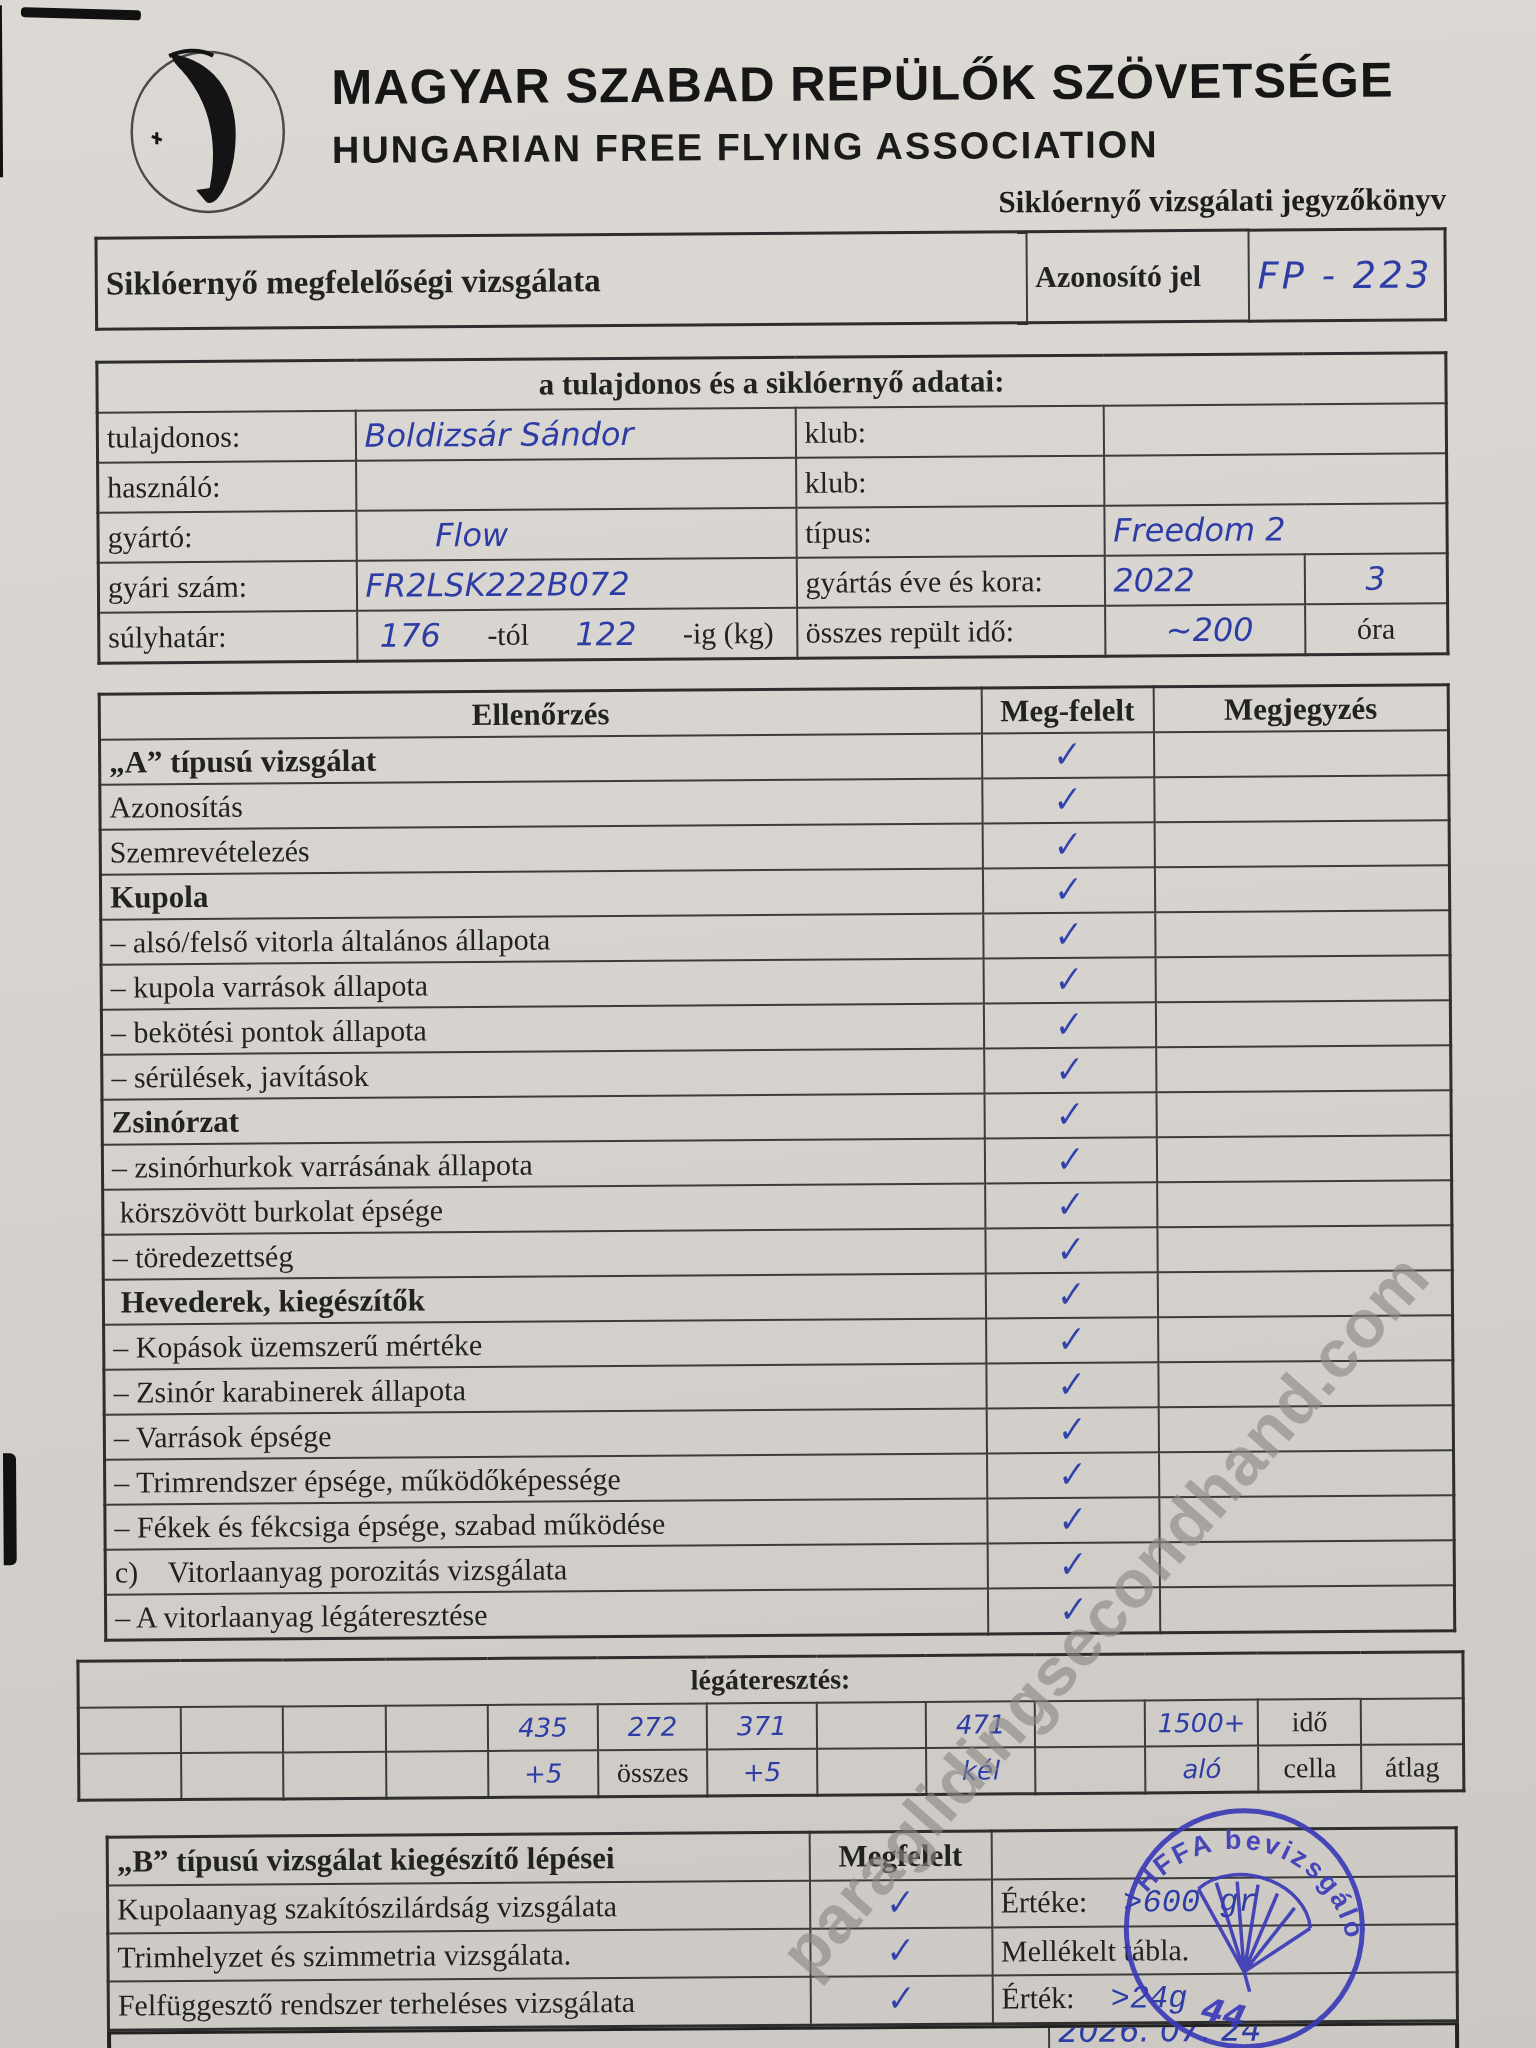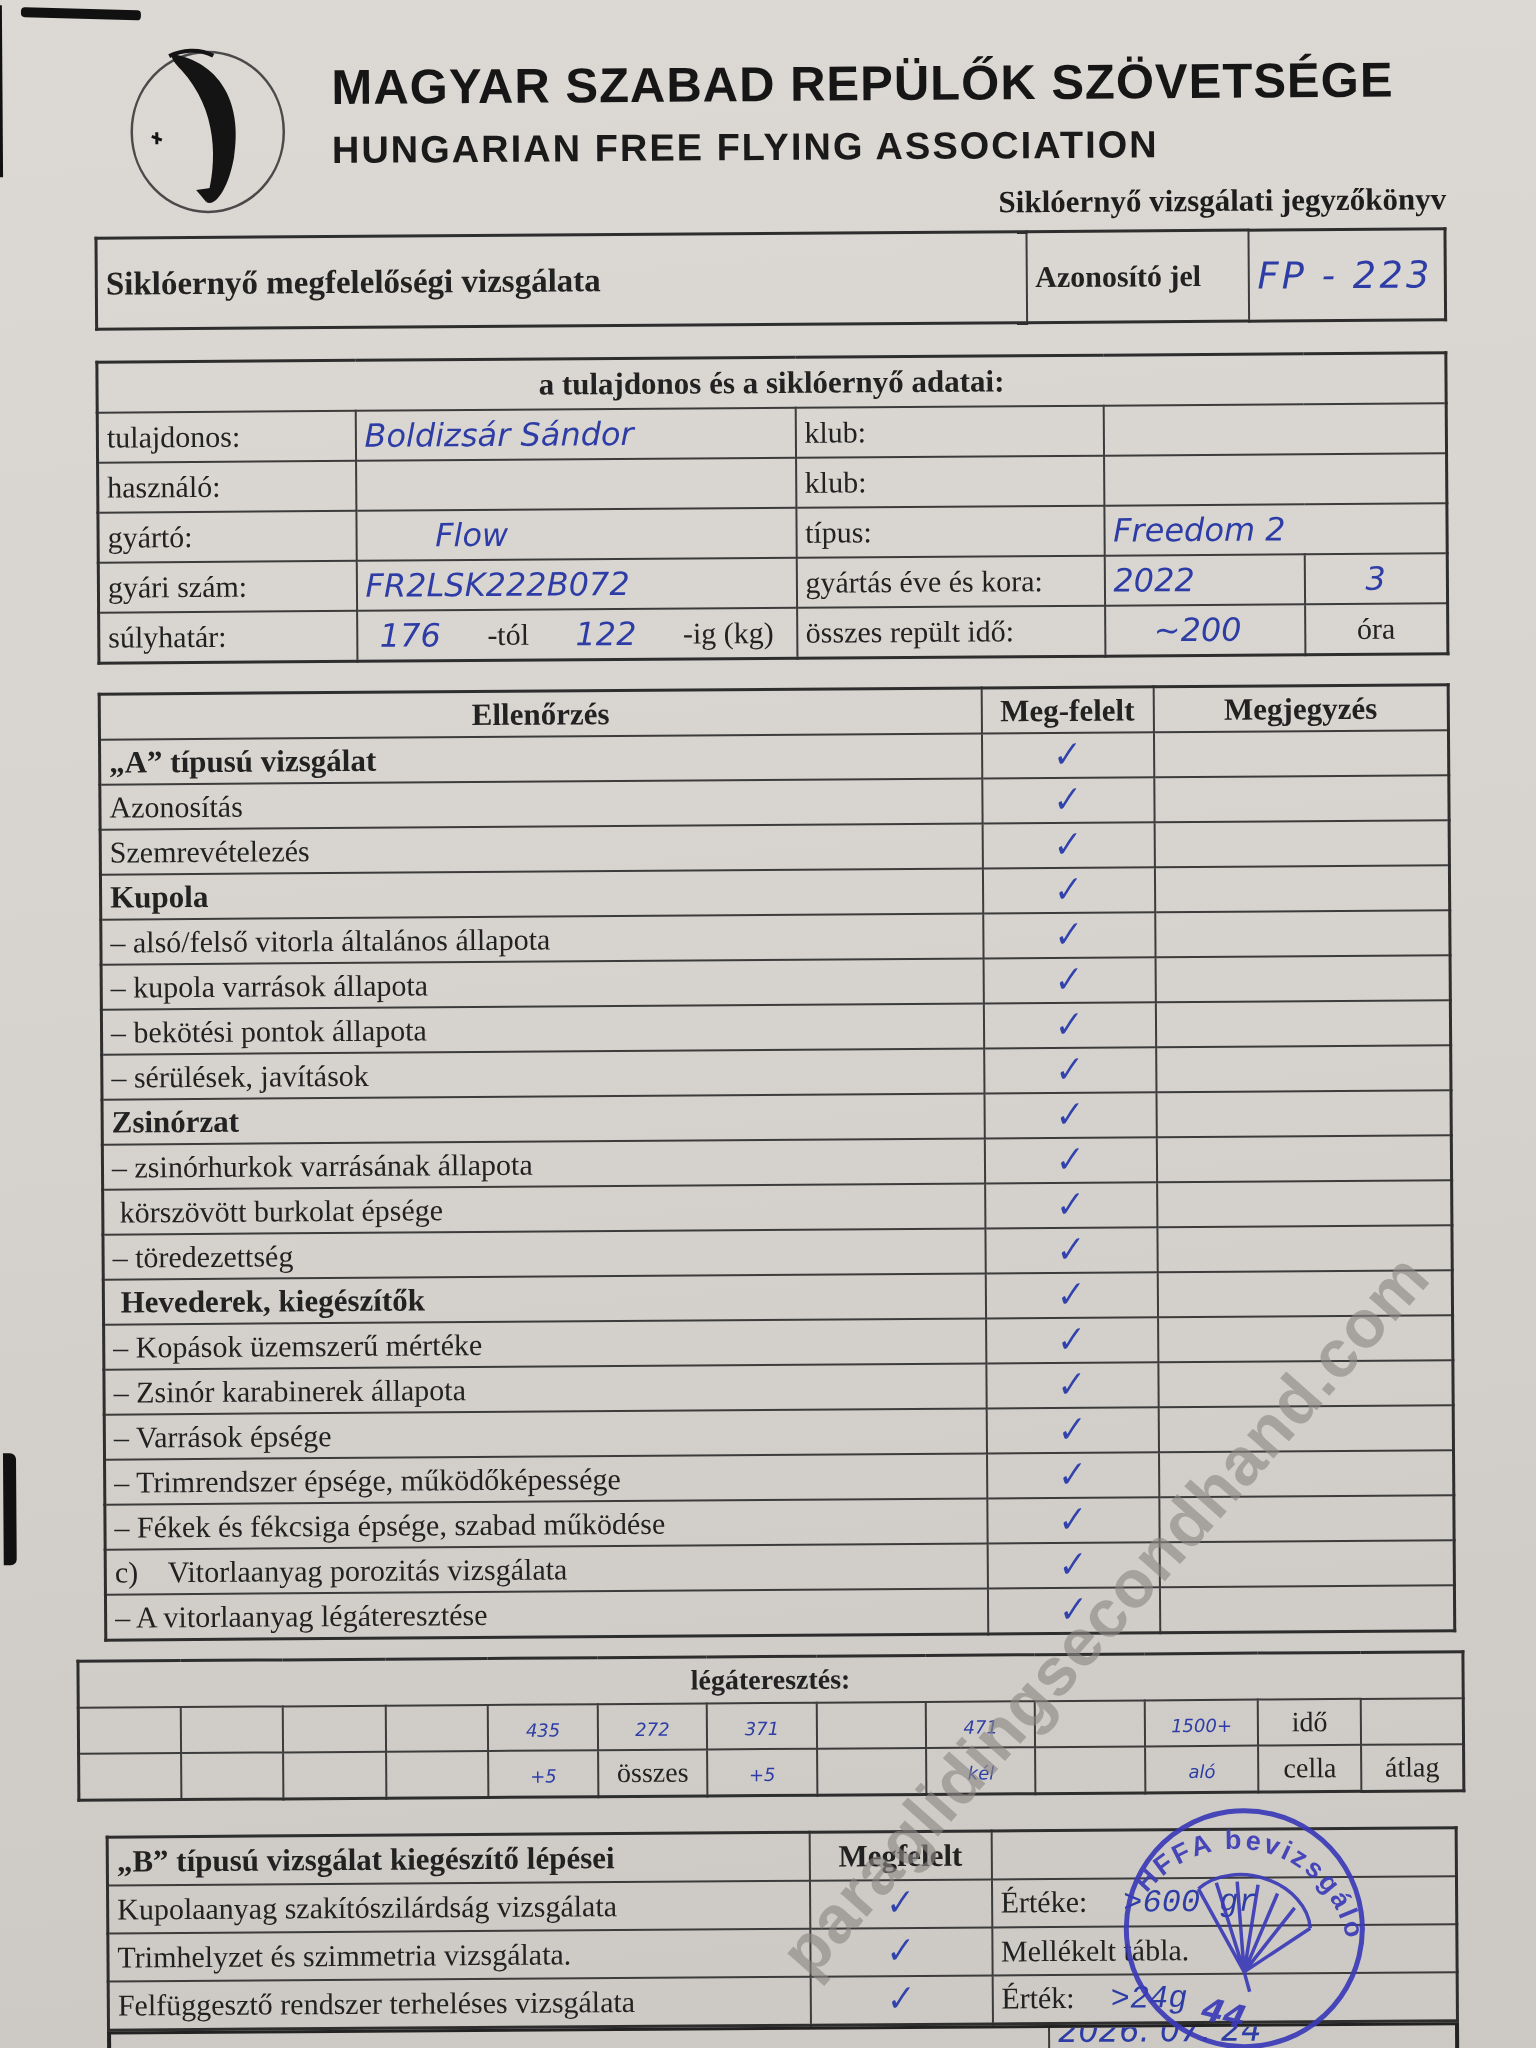--- a/index.html
+++ b/index.html
@@ -30,21 +30,21 @@
 
   
   .title-tbl{margin-top:10px;border:3px solid #2e2e2e;}
   .title-tbl td{height:84px;vertical-align:middle;}
   .t-title{font-weight:bold;font-size:33px;}
   .t-idlab{font-weight:bold;font-size:30px;}
 
   
   .hw{font-family:"DejaVu Sans",sans-serif;font-style:italic;color:#2e3da6;font-size:32px;}
   .hw-lg{font-size:37px;letter-spacing:3px;}
-  .hw-sm{font-size:18px;font-style:italic;}
+  .hw-sm{font-size:26px;font-style:italic;}
 
   
   .owner-tbl{margin-top:30px;border:3px solid #2e2e2e;}
   .owner-tbl td{height:44px;}
   .o-sect{text-align:center;font-weight:bold;font-size:31px;}
   .o-lab{font-size:30px;}
   .suly-cell{display:flex;justify-content:space-between;align-items:center;padding:0 14px;}
 
   
   .check-tbl{margin-top:28px;border:3px solid #2e2e2e;}
@@ -164,21 +164,21 @@
         <td class="o-lab">súlyhatár:</td>
         <td>
           <div class="suly-cell">
             <span class="hw">176</span>
             <span>-tól</span>
             <span class="hw">122</span>
             <span>-ig (kg)</span>
           </div>
         </td>
         <td class="o-lab">összes repült idő:</td>
-        <td><span class="hw" style="margin-left:40px">~200</span></td>
+        <td><span class="hw" style="margin-left:52px">~200</span></td>
         <td style="text-align:center">óra</td>
       </tr>
     </tbody>
       </table>
 
     <table class="check-tbl">
       <colgroup>
           <col style="width:882px">
           <col style="width:172px">
           <col>

